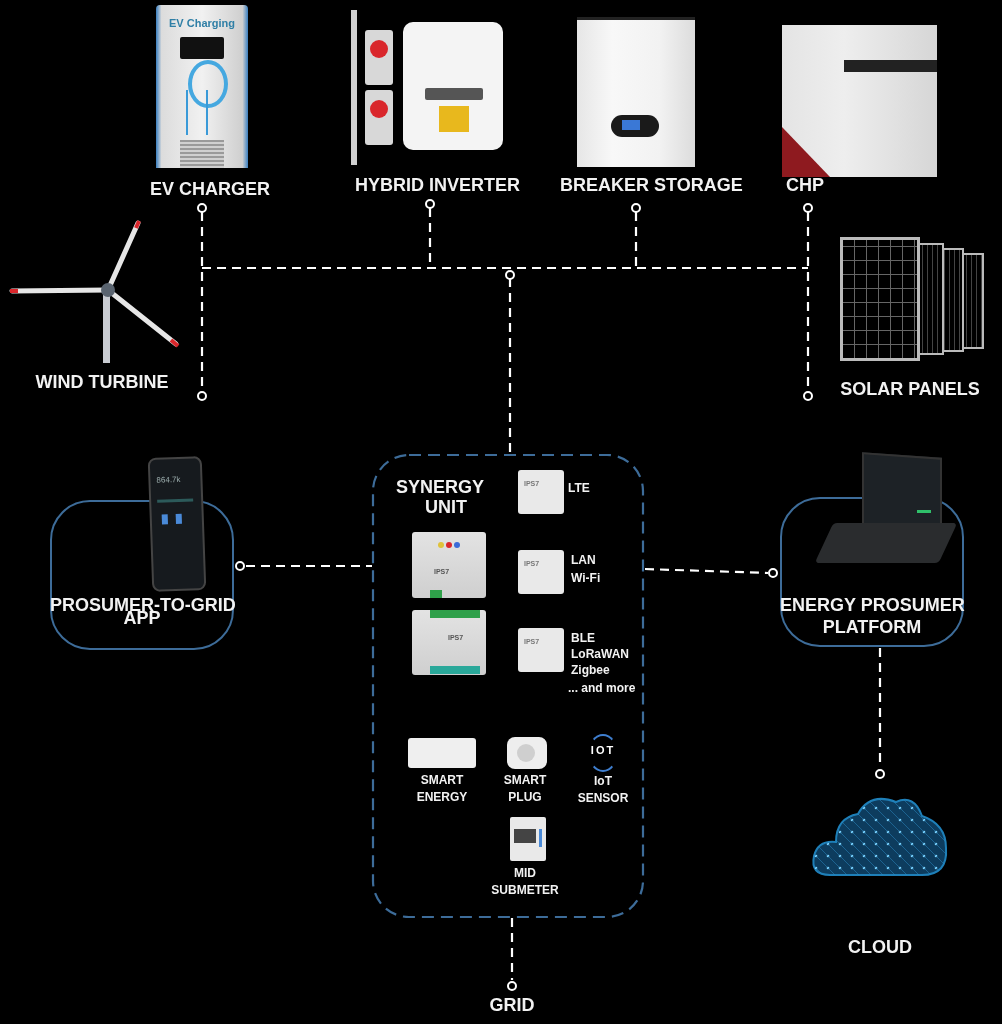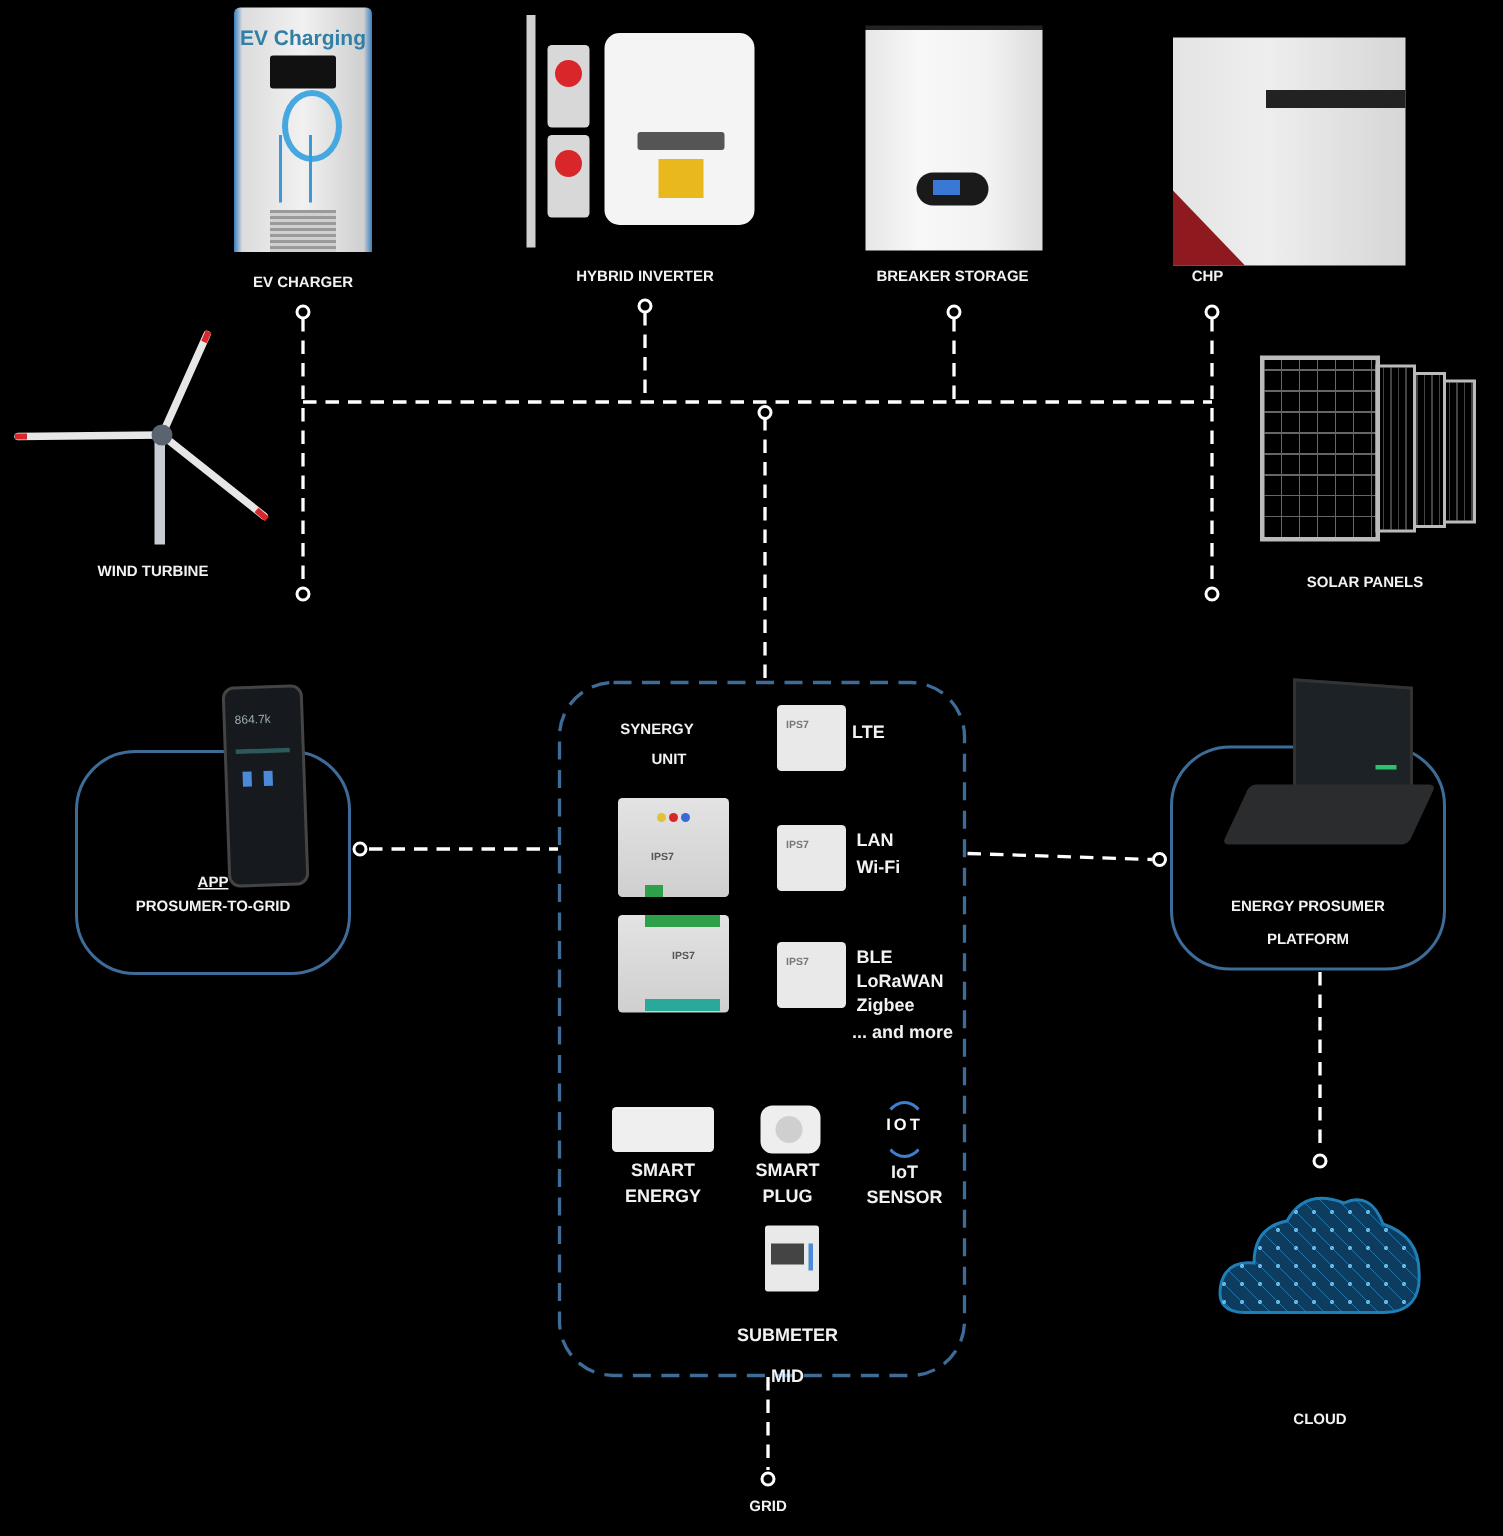--- a/index.html
+++ b/index.html
@@ -1,17 +1,17 @@
 <!DOCTYPE html>
 <html><head>
 <meta charset="utf-8">
 <style>
   html,body{margin:0;padding:0;background:#000;}
   body{width:1002px;height:1024px;position:relative;overflow:hidden;font-family:"Liberation Sans",sans-serif;color:#fff;}
-  .lbl{position:absolute;font-weight:bold;font-size:10px;color:#f2f2f2;text-align:center;white-space:nowrap;line-height:18px;}
+  .lbl{position:absolute;font-weight:bold;font-size:18px;color:#f2f2f2;text-align:center;white-space:nowrap;line-height:18px;}
   .small{font-size:12px;line-height:17px;}
   svg.wires{position:absolute;left:0;top:0;}
   .box{position:absolute;border:2px solid #3d6c99;border-radius:40px;}
   .dev{position:absolute;}
 </style>
 </head>
 <body>
 
 <svg class="wires" width="1002" height="1024">
   <g stroke="#fff" stroke-width="2.2" fill="none" stroke-dasharray="9 6">
@@ -38,21 +38,21 @@
     <circle cx="773" cy="573" r="4"></circle>
     <circle cx="880" cy="774" r="4"></circle>
     <circle cx="512" cy="986" r="4"></circle>
   </g>
 
   <rect x="373" y="455" width="270" height="462" rx="36" fill="none" stroke="#3d6c99" stroke-width="2.2" stroke-dasharray="12 7"></rect>
 </svg>
 
 <div class="dev" style="left:156px;top:5px;width:92px;height:163px;">
   <div style="position:absolute;inset:0;background:linear-gradient(90deg,#3a7fc0 0,#dcdcdc 6%,#f1f1f1 50%,#cfcfcf 94%,#3a7fc0 100%);border-radius:4px 4px 0 0;"></div>
-  <div style="position:absolute;top:12px;width:100%;text-align:center;font-size:14px;font-weight:bold;color:#2f7fa6;">EV Charging</div>
+  <div style="position:absolute;top:12px;width:100%;text-align:center;font-size:11px;font-weight:bold;color:#2f7fa6;">EV Charging</div>
   <div style="position:absolute;left:24px;top:32px;width:44px;height:22px;background:#111;border-radius:2px;"></div>
   <div style="position:absolute;left:32px;top:55px;width:32px;height:40px;border:4px solid #45a8e0;border-radius:50%;"></div>
   <div style="position:absolute;left:30px;top:85px;width:2px;height:45px;background:#3a9ad8;"></div>
   <div style="position:absolute;left:50px;top:85px;width:2px;height:45px;background:#3a9ad8;"></div>
   <div style="position:absolute;left:24px;top:135px;width:44px;height:28px;background:repeating-linear-gradient(#9a9a9a 0 2px,#d0d0d0 2px 4px);"></div>
 </div>
 <div class="lbl" style="left:150px;top:180px;width:104px;">EV CHARGER</div>
 
 <div class="dev" style="left:345px;top:10px;width:160px;height:158px;">
   <div style="position:absolute;left:6px;top:0;width:6px;height:155px;background:#d0d0d0;"></div>
@@ -101,21 +101,21 @@
 <div class="lbl" style="left:840px;top:380px;width:140px;">SOLAR PANELS</div>
 
 <div class="box" style="left:50px;top:500px;width:180px;height:146px;"></div>
 <div class="dev" style="left:150px;top:457px;width:50px;height:130px;background:#161a1e;border:2px solid #444;border-radius:8px;transform:rotate(-2deg);">
   <div style="position:absolute;top:16px;left:6px;font-size:8px;color:#9aa;">864.7k</div>
   <div style="position:absolute;top:40px;left:6px;width:36px;height:3px;background:#2c5a5a;"></div>
   <div style="position:absolute;top:55px;left:10px;width:6px;height:10px;background:#4a8ad8;"></div>
   <div style="position:absolute;top:55px;left:24px;width:6px;height:10px;background:#4a8ad8;"></div>
 </div>
 <div class="lbl" style="left:50px;top:596px;width:184px;">PROSUMER-TO-GRID</div>
-<div class="lbl" style="left:50px;top:580px;width:184px;text-decoration:underline;">APP</div>
+<div class="lbl" style="left:50px;top:609px;width:184px;">APP</div>
 
 <div class="box" style="left:780px;top:497px;width:180px;height:146px;"></div>
 <div class="dev" style="left:822px;top:455px;width:130px;height:120px;">
   <div style="position:absolute;left:40px;top:0;width:76px;height:72px;background:#1d2226;border:2px solid #333;transform:skewY(4deg);"></div>
   <div style="position:absolute;left:95px;top:55px;width:14px;height:3px;background:#2fc06a;"></div>
   <div style="position:absolute;left:2px;top:68px;width:124px;height:40px;background:#2a2c2e;transform:skewX(-25deg);border-radius:4px;"></div>
 </div>
 <div class="lbl" style="left:780px;top:596px;width:184px;">ENERGY PROSUMER</div>
 <div class="lbl" style="left:780px;top:618px;width:184px;">PLATFORM</div>
 
@@ -180,16 +180,16 @@
   <div style="position:absolute;left:8px;top:0;width:26px;height:34px;border:2px solid #3f7fd0;border-left-color:transparent;border-right-color:transparent;border-radius:50%;"></div>
   <div style="position:absolute;left:0;width:46px;top:10px;text-align:center;font-size:11px;font-weight:bold;letter-spacing:2px;color:#fff;">IOT</div>
 </div>
 <div class="lbl small" style="left:568px;top:773px;width:70px;">IoT</div>
 <div class="lbl small" style="left:568px;top:790px;width:70px;">SENSOR</div>
 
 <div class="dev" style="left:510px;top:817px;width:36px;height:44px;background:#e9e9e9;border-radius:2px;">
   <div style="position:absolute;left:4px;top:12px;width:22px;height:14px;background:#444;"></div>
   <div style="position:absolute;left:29px;top:12px;width:3px;height:18px;background:#4a8ad8;"></div>
 </div>
-<div class="lbl small" style="left:480px;top:865px;width:90px;margin-top:44px;">MID</div>
+<div class="lbl small" style="left:480px;top:865px;width:90px;">MID</div>
 <div class="lbl small" style="left:480px;top:882px;width:90px;">SUBMETER</div>
 
 <div class="lbl" style="left:480px;top:996px;width:64px;">GRID</div>
 
 </body></html>

